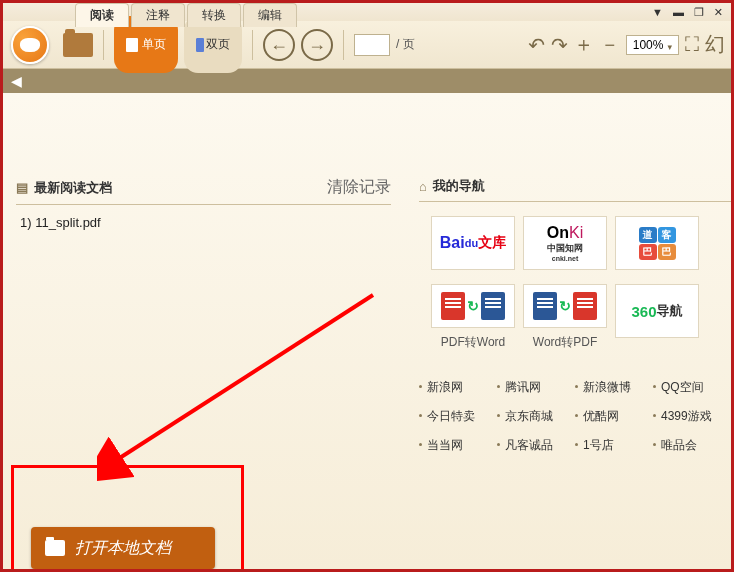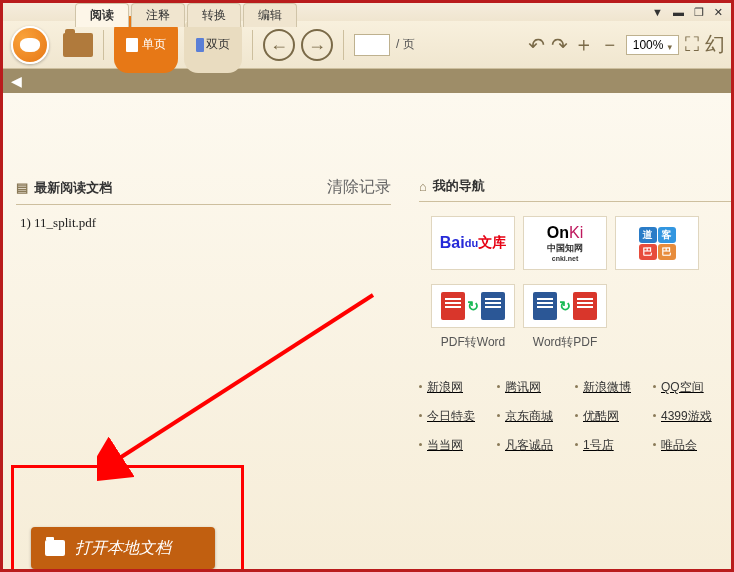--- a/index.html
+++ b/index.html
@@ -34,21 +34,21 @@
 
 .content { flex: 1; background: linear-gradient(#fdf9ef, #f6edd8); position: relative; overflow: hidden; }
 .panels { position: absolute; top: 80px; left: 3px; right: 0; display: flex; }
 
 .panel-left { width: 400px; padding: 0 10px; }
 .panel-right { flex: 1; padding: 0 0 0 18px; }
 .panel-head { display: flex; align-items: center; justify-content: space-between; border-bottom: 1px solid #cdbf9e; padding: 4px 0 6px; }
 .panel-head .htitle { display: flex; align-items: center; gap: 6px; font-size: 13px; color: #333; font-weight: bold; }
 .panel-head .hico { color: #8a7a58; font-size: 13px; }
 .clear-link { color: #666; font-size: 16px; cursor: pointer; }
-.recent-item { padding: 10px 4px; font-family: Liberation Serif, serif; font-size: 13px; color: #222; cursor: pointer; }
+.recent-item { padding: 10px 4px; font-family: Liberation Sans, sans-serif; font-size: 13px; color: #222; cursor: pointer; }
 
 .nav-grid { display: flex; gap: 8px; padding: 14px 12px; overflow: hidden; }
 .nav-card { width: 84px; display: flex; flex-direction: column; align-items: center; gap: 6px; cursor: pointer; }
 .card-box { width: 84px; height: 54px; background: #fff; border: 1px solid #e0d6bf; display: flex; align-items: center; justify-content: center; font-size: 11px; font-weight: bold; position: relative; overflow: hidden; }
 .card-lbl { font-size: 12px; color: #555; white-space: nowrap; }
 .bd-blue { color: #2529d8; font-size: 16px; }
 .bd-red { color: #e60012; font-size: 14px; }
 .cnki-logo { display: flex; flex-direction: column; align-items: center; }
 .cnki-top { font-size: 16px; }
 .cnki-top .c-blue { color: #000000; font-weight: bold; }
@@ -59,21 +59,21 @@
 .doc88 .dcell { width: 18px; height: 16px; border-radius: 3px; display: flex; align-items: center; justify-content: center; color: #fff; font-size: 10px; }
 .g360 { color: #19b955; font-size: 15px; font-weight: bold; }
 
 .conv-box { width: 84px; height: 44px; background: #fff; border: 1px solid #e0d6bf; display: flex; align-items: center; justify-content: center; gap: 2px; }
 .doc-ico { width: 24px; height: 28px; border-radius: 2px; position: relative; }
 .doc-pdf { background: #d9362b; }
 .doc-word { background: #2b5796; }
 .doc-ico::after { content: ""; position: absolute; top: 6px; left: 4px; right: 4px; height: 2px; background: #fff; box-shadow: 0 4px 0 #fff, 0 8px 0 #fff; }
 .conv-arrow { color: #19b955; font-size: 14px; font-weight: bold; }
 
-.link-grid { display: grid; grid-template-columns: repeat(4, 78px); row-gap: 12px; padding-top: 14px; text-decoration: underline; }
+.link-grid { display: grid; grid-template-columns: repeat(4, 78px); row-gap: 12px; padding-top: 14px; }
 .link-item { font-size: 12px; color: #333; cursor: pointer; position: relative; padding-left: 8px; white-space: nowrap; }
 .link-item::before { content: ""; position: absolute; left: 0; top: 6px; width: 3px; height: 3px; border-radius: 50%; background: #8a7a58; }
 
 .open-btn { position: absolute; left: 28px; top: 434px; width: 184px; height: 42px; background: #c15f10; border-radius: 4px; display: flex; align-items: center; gap: 10px; padding: 0 14px; color: #fff; font-size: 16px; cursor: pointer; box-shadow: 0 1px 3px rgba(0,0,0,0.3); font-style: italic; }
 .open-btn .fico { width: 20px; height: 16px; background: #fff; border-radius: 2px; position: relative; }
 .open-btn .fico::before { content: ""; position: absolute; top: -3px; left: 1px; width: 8px; height: 3px; background: #fff; border-radius: 1px 1px 0 0; }
 
 .red-box { position: absolute; left: 8px; top: 372px; width: 233px; height: 138px; border: 3px solid #ff0000; pointer-events: none; }
 .arrow-svg { position: absolute; left: 94px; top: 196px; pointer-events: none; }
 </style>
@@ -196,20 +196,26 @@
             <div class="card-lbl">PDF转Word</div>
           </div>
           <div class="nav-card">
             <div class="conv-box">
                 <div class="doc-ico doc-word"></div>
                 <span class="conv-arrow">↻</span>
                 <div class="doc-ico doc-pdf"></div>
               </div>
             <div class="card-lbl">Word转PDF</div>
           </div>
+          <div class="nav-card">
+            <div class="card-box">
+                <span class="g360">360</span>
+                <span style="color:#333;font-size:13px">导航</span>
+              </div>
+          </div>
         </div>
 
         <div class="link-grid" id="link-grid">
             <div class="link-item">新浪网</div>
             <div class="link-item">腾讯网</div>
             <div class="link-item">新浪微博</div>
             <div class="link-item">QQ空间</div>
             <div class="link-item">今日特卖</div>
             <div class="link-item">京东商城</div>
             <div class="link-item">优酷网</div>

